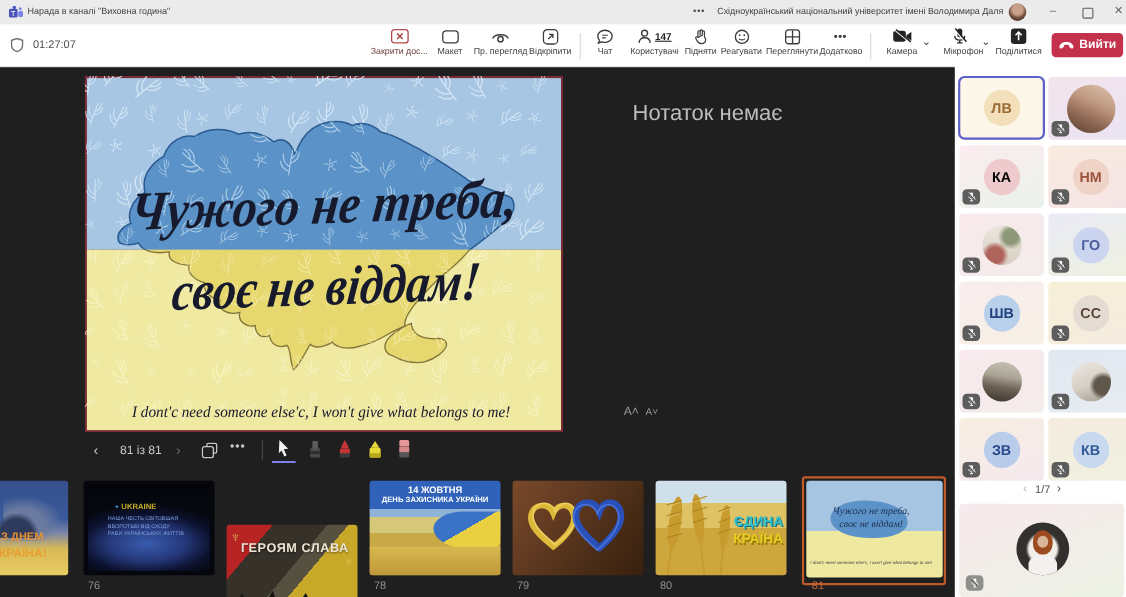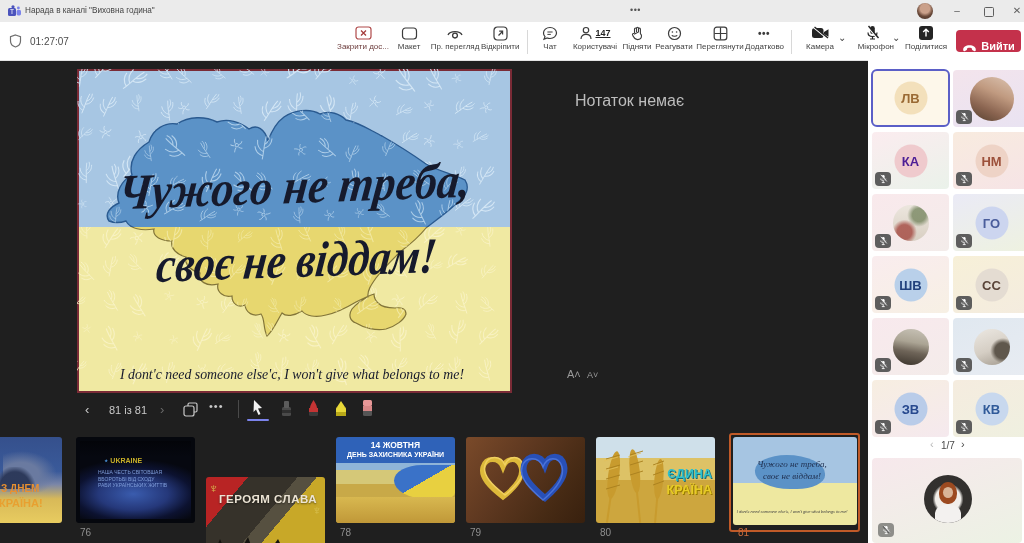--- a/index.html
+++ b/index.html
@@ -9,21 +9,21 @@
   #titlebar{left:0;top:0;width:1024px;height:22px;background:#ebebeb;border-bottom:1px solid #dfdfdf;}
   #tb-title{left:25px;top:6px;font-size:8.2px;color:#454545;}
   #tb-center{left:652px;top:6px;font-size:8.1px;color:#3c3c3c;}
   .winbtn{top:4px;width:14px;height:14px;color:#5f5f5f;font-size:10px;line-height:14px;text-align:center;}
   
   #toolbar{left:0;top:22px;width:1024px;height:38px;background:#ffffff;border-bottom:1px solid #e4e4e4;}
   .tbtn{position:absolute;top:25px;text-align:center;color:#424242;font-size:8px;white-space:nowrap;}
   .tbtn .ic{height:16px;margin-bottom:1px;display:flex;align-items:center;justify-content:center;}
   .sep{position:absolute;top:30px;width:1px;height:24px;background:#d8d8d8;}
   
-  #notes{left:575px;top:92px;font-size:16px;color:#bdbdbd;}
+  #notes{left:575px;top:92px;font-size:20px;color:#bdbdbd;}
   .navtxt{color:#c8c8c8;font-size:11px;}
   
   #sidebar{left:868px;top:60px;width:156px;height:483px;background:#ffffff;}
   .tile{position:absolute;width:77px;height:57px;border-radius:4px;overflow:hidden;}
   .circ{position:absolute;left:50%;top:50%;transform:translate(-50%,-50%);width:33px;height:33px;border-radius:50%;
         display:flex;align-items:center;justify-content:center;font-size:13px;font-weight:bold;}
   .mic{position:absolute;left:3px;bottom:3px;width:16px;height:14px;border-radius:4px;background:#5d5d5d;display:flex;align-items:center;justify-content:center;}
   
   .thumb{position:absolute;top:437px;width:119px;height:86px;border-radius:3px;overflow:hidden;background:#333;}
   .tnum{position:absolute;top:527px;font-size:10px;color:#8f8f8f;}
@@ -34,20 +34,21 @@
   <div class="abs" id="titlebar"></div>
   <svg class="abs" style="left:8px;top:5px" width="13" height="13" viewBox="0 0 13 13">
     <rect x="0" y="3" width="8" height="8" rx="1.5" fill="#4b53bc"></rect>
     <circle cx="5" cy="1.8" r="1.6" fill="#4b53bc"></circle>
     <circle cx="10.4" cy="3" r="1.4" fill="#7b83eb"></circle>
     <rect x="8.6" y="5" width="4.4" height="5.4" rx="1.4" fill="#7b83eb"></rect>
     <text x="4" y="9.4" font-size="6.5" fill="#fff" text-anchor="middle" font-family="Liberation Sans">T</text>
   </svg>
   <div class="abs" id="tb-title">Нарада в каналі "Виховна година"</div>
   <div class="abs" style="left:630px;top:5px;color:#555;font-size:9px;letter-spacing:0.5px;">•••</div>
+  <div class="abs" id="tb-center" style="left:652px;">Східноукраїнський національний університет імені Володимира Даля</div>
   <div class="abs" style="left:917px;top:3px;width:16px;height:16px;border-radius:50%;background:radial-gradient(circle at 50% 35%,#caa08a 0 35%,#6b4a3a 60%,#3c2a22 100%);"></div>
   <div class="abs winbtn" style="left:950px;">–</div>
   <div class="abs winbtn" style="left:984px;top:7px;width:8px;height:8px;border:1px solid #5f5f5f;border-radius:1.5px;"></div>
   <div class="abs winbtn" style="left:1010px;">✕</div>
 
   <div class="abs" id="toolbar"></div>
   <svg class="abs" style="left:9px;top:34px" width="13" height="14" viewBox="0 0 13 14">
     <path d="M6.5 1 L11.5 2.6 V7 C11.5 10.2 9.2 12.2 6.5 13 C3.8 12.2 1.5 10.2 1.5 7 V2.6 Z" fill="none" stroke="#6f6f6f" stroke-width="1.2"></path>
   </svg>
   <div class="abs" style="left:30px;top:36px;font-size:10px;color:#4c4c4c;">01:27:07</div>
@@ -171,21 +172,21 @@
   <div class="abs" style="left:892px;top:32px;color:#444;font-size:10px;">⌄</div>
   <div class="tbtn" style="left:903px;width:46px;">
     <div class="ic">
         <svg width="16" height="16" viewBox="0 0 16 16">
           <rect x="1" y="1" width="14" height="14" rx="3" fill="#242424"></rect>
           <path d="M8 11.5 V4.5 M5.2 7 L8 4.2 L10.8 7" stroke="#fff" stroke-width="1.4" fill="none"></path>
         </svg>
       </div>
     Поділитися
   </div>
-  <div class="abs" style="left:956px;top:30px;width:65px;height:22px;background:#c4314b;border-radius:4px;display:flex;align-items:flex-end;justify-content:center;">
+  <div class="abs" style="left:956px;top:30px;width:65px;height:22px;background:#c4314b;border-radius:4px;display:flex;align-items:center;justify-content:center;">
     <svg width="15" height="8" viewBox="0 0 15 8" style="margin-right:4px;">
         <path d="M1.2 6.2 C0.8 3 4 1.2 7.5 1.2 C11 1.2 14.2 3 13.8 6.2 C13.6 7.2 12.8 7.4 12 7 L10.6 6.2 C10 5.9 9.8 5.4 9.9 4.8 C9.9 4.4 9.6 4 9.1 3.9 C8 3.7 7 3.7 5.9 3.9 C5.4 4 5.1 4.4 5.1 4.8 C5.2 5.4 5 5.9 4.4 6.2 L3 7 C2.2 7.4 1.4 7.2 1.2 6.2 Z" fill="#fff"></path>
       </svg>
     <span style="color:#fff;font-size:11px;font-weight:bold;">Вийти</span>
   </div>
 
   <svg class="abs" style="left:77px;top:69px;" width="435" height="324" viewBox="0 0 435 324">
     <defs>
       <clipPath id="cpTop">
           <rect x="0" y="0" width="435" height="158"></rect>
@@ -590,21 +591,21 @@
         <svg width="10" height="10" viewBox="0 0 10 10">
           <rect x="3.9" y="1" width="2.7" height="4.6" rx="1.35" fill="#fff"></rect>
           <path d="M2.7 4.6 C2.7 7.4 7.8 7.4 7.8 4.6 M5.25 7.2 V8.6 M3.8 8.6 H6.7" stroke="#fff" stroke-width="0.85" fill="none"></path>
           <path d="M2.2 1.2 L8.2 7.8" stroke="#5d5d5d" stroke-width="1.7"></path>
           <path d="M2.8 0.8 L8.8 7.4" stroke="#fff" stroke-width="0.85"></path>
         </svg>
       </div>
   </div>
 
   <div class="tile" style="left:872px;top:132px;background:linear-gradient(160deg,#fbecef,#eaf2ea);">
-    <div class="circ" style="background:#efcacd;color:#4c1d95;">КА</div>
+    <div class="circ" style="background:#efcacd;color:#000000;">КА</div>
     <div class="mic">
         <svg width="10" height="10" viewBox="0 0 10 10">
           <rect x="3.9" y="1" width="2.7" height="4.6" rx="1.35" fill="#fff"></rect>
           <path d="M2.7 4.6 C2.7 7.4 7.8 7.4 7.8 4.6 M5.25 7.2 V8.6 M3.8 8.6 H6.7" stroke="#fff" stroke-width="0.85" fill="none"></path>
           <path d="M2.2 1.2 L8.2 7.8" stroke="#5d5d5d" stroke-width="1.7"></path>
           <path d="M2.8 0.8 L8.8 7.4" stroke="#fff" stroke-width="0.85"></path>
         </svg>
       </div>
   </div>
   <div class="tile" style="left:953px;top:132px;background:linear-gradient(160deg,#f8ebdf,#f6e4e6);">

